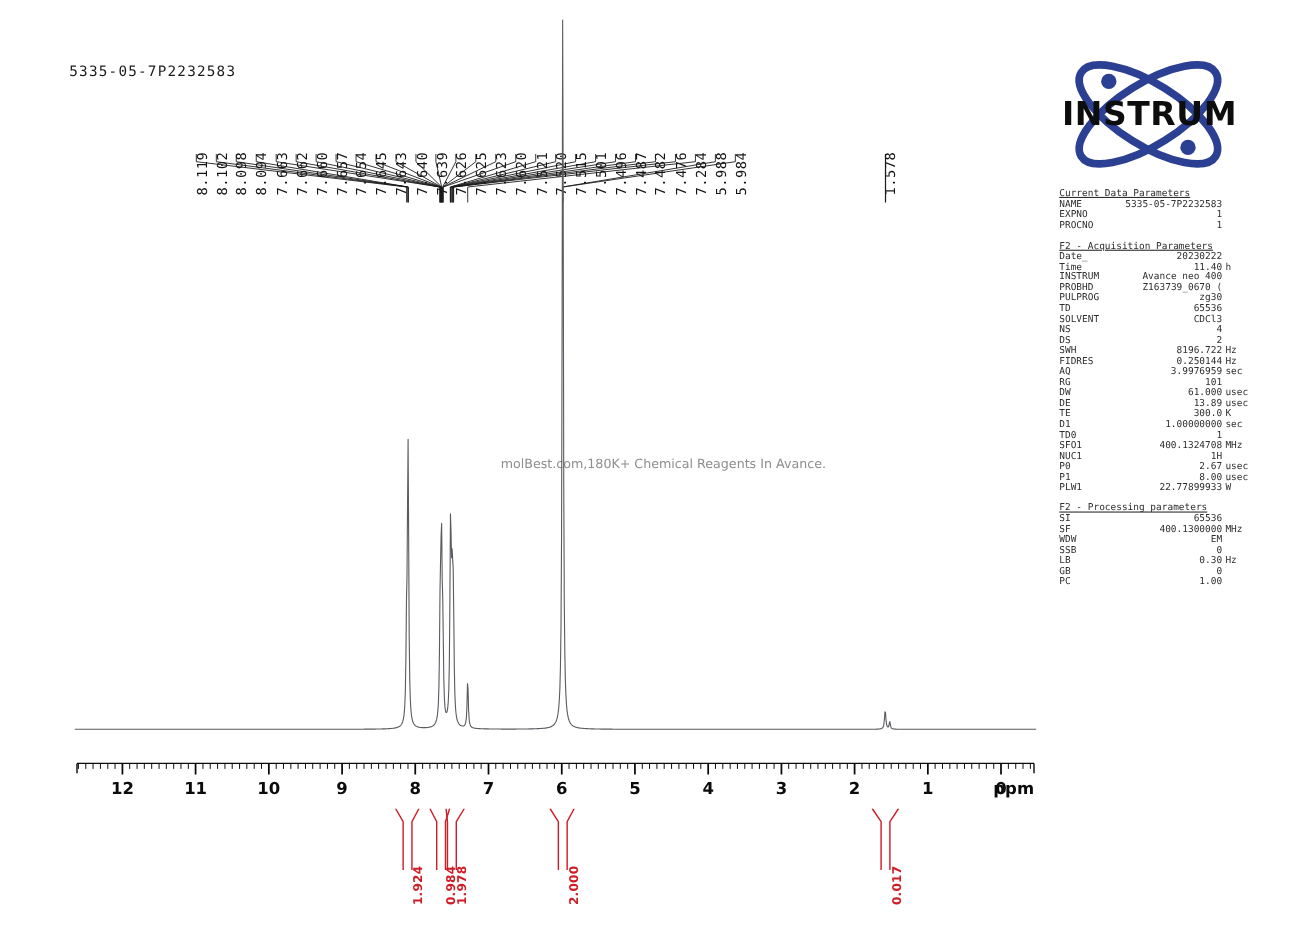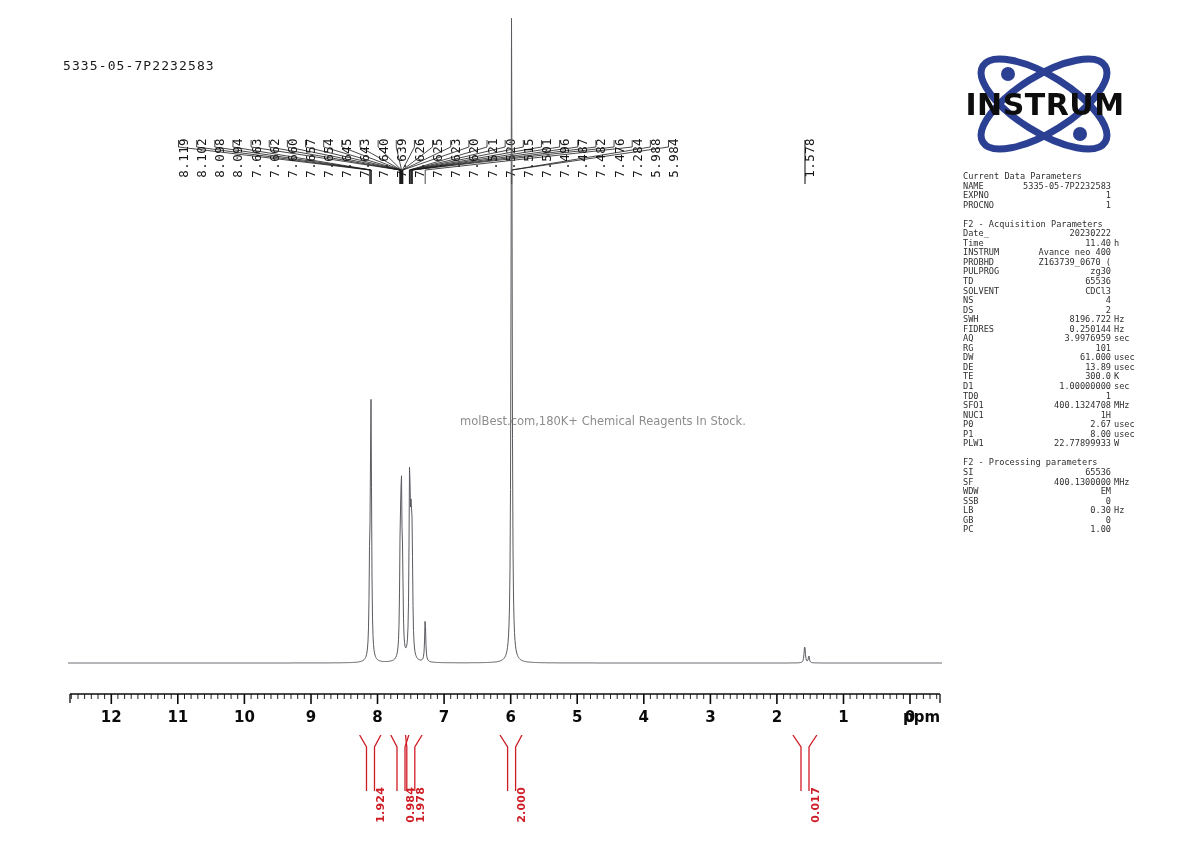--- a/index.html
+++ b/index.html
@@ -43,21 +43,21 @@
   }
 
   
   #param-block{
     position:absolute;left:963px;top:172px;width:180px;
     font-family:"DejaVu Sans Mono", monospace;
     font-size:8.6px;line-height:9.55px;color:#2f2f2f;
     white-space:pre;
   }
   .param-head{color:#2f2f2f;}
-  .param-row{display:block;height:9.55px;position:relative;}
+  .param-row{display:block;height:9.55px;position:relative;text-decoration:underline;}
   .param-key{position:absolute;left:0;}
   .param-val{position:absolute;left:0;width:148px;text-align:right;}
   .param-unit{position:absolute;left:151px;}
   .param-gap{display:block;height:9.55px;}
 
   
   #watermark{position:absolute;left:452px;top:338px;width:300px;height:64px;}
   #wm-hex{position:absolute;left:0px;top:0px;width:62px;height:62px;}
   #wm-text{
     position:absolute;left:64px;top:4px;
@@ -177,21 +177,21 @@
       <ellipse cx="86" cy="52" rx="72" ry="28" transform="rotate(32 86 52)"></ellipse>
       <ellipse cx="86" cy="52" rx="72" ry="28" transform="rotate(-32 86 52)"></ellipse>
     </g>
     <circle cx="50" cy="22" r="7" fill="#2b3f93"></circle>
     <circle cx="122" cy="82" r="7" fill="#2b3f93"></circle>
   </svg>
   <div id="bruker-wordmark">INSTRUM</div>
 
   <div id="param-block"><span class="param-row param-head">Current Data Parameters</span><span class="param-row"><span class="param-key">NAME</span><span class="param-val">5335-05-7P2232583</span></span><span class="param-row"><span class="param-key">EXPNO</span><span class="param-val">1</span></span><span class="param-row"><span class="param-key">PROCNO</span><span class="param-val">1</span></span><span class="param-gap"></span><span class="param-row param-head">F2 - Acquisition Parameters</span><span class="param-row"><span class="param-key">Date_</span><span class="param-val">20230222</span></span><span class="param-row"><span class="param-key">Time</span><span class="param-val">11.40</span><span class="param-unit">h</span></span><span class="param-row"><span class="param-key">INSTRUM</span><span class="param-val">Avance neo 400</span></span><span class="param-row"><span class="param-key">PROBHD</span><span class="param-val">Z163739_0670 (</span></span><span class="param-row"><span class="param-key">PULPROG</span><span class="param-val">zg30</span></span><span class="param-row"><span class="param-key">TD</span><span class="param-val">65536</span></span><span class="param-row"><span class="param-key">SOLVENT</span><span class="param-val">CDCl3</span></span><span class="param-row"><span class="param-key">NS</span><span class="param-val">4</span></span><span class="param-row"><span class="param-key">DS</span><span class="param-val">2</span></span><span class="param-row"><span class="param-key">SWH</span><span class="param-val">8196.722</span><span class="param-unit">Hz</span></span><span class="param-row"><span class="param-key">FIDRES</span><span class="param-val">0.250144</span><span class="param-unit">Hz</span></span><span class="param-row"><span class="param-key">AQ</span><span class="param-val">3.9976959</span><span class="param-unit">sec</span></span><span class="param-row"><span class="param-key">RG</span><span class="param-val">101</span></span><span class="param-row"><span class="param-key">DW</span><span class="param-val">61.000</span><span class="param-unit">usec</span></span><span class="param-row"><span class="param-key">DE</span><span class="param-val">13.89</span><span class="param-unit">usec</span></span><span class="param-row"><span class="param-key">TE</span><span class="param-val">300.0</span><span class="param-unit">K</span></span><span class="param-row"><span class="param-key">D1</span><span class="param-val">1.00000000</span><span class="param-unit">sec</span></span><span class="param-row"><span class="param-key">TD0</span><span class="param-val">1</span></span><span class="param-row"><span class="param-key">SFO1</span><span class="param-val">400.1324708</span><span class="param-unit">MHz</span></span><span class="param-row"><span class="param-key">NUC1</span><span class="param-val">1H</span></span><span class="param-row"><span class="param-key">P0</span><span class="param-val">2.67</span><span class="param-unit">usec</span></span><span class="param-row"><span class="param-key">P1</span><span class="param-val">8.00</span><span class="param-unit">usec</span></span><span class="param-row"><span class="param-key">PLW1</span><span class="param-val">22.77899933</span><span class="param-unit">W</span></span><span class="param-gap"></span><span class="param-row param-head">F2 - Processing parameters</span><span class="param-row"><span class="param-key">SI</span><span class="param-val">65536</span></span><span class="param-row"><span class="param-key">SF</span><span class="param-val">400.1300000</span><span class="param-unit">MHz</span></span><span class="param-row"><span class="param-key">WDW</span><span class="param-val">EM</span></span><span class="param-row"><span class="param-key">SSB</span><span class="param-val">0</span></span><span class="param-row"><span class="param-key">LB</span><span class="param-val">0.30</span><span class="param-unit">Hz</span></span><span class="param-row"><span class="param-key">GB</span><span class="param-val">0</span></span><span class="param-row"><span class="param-key">PC</span><span class="param-val">1.00</span></span></div>
 
-  <div id="wm-tagline">molBest.com,180K+ Chemical Reagents In Stock.</div>
+  <div id="wm-tagline">molBest.com,180K+ Chemical Reagents In Avance.</div>
 
   <svg id="spectrum-svg" viewBox="0 0 1190 842">
       <path d="M68.0 663.0 L68.5 663.0 L69.0 663.0 L69.5 663.0 L70.0 663.0 L70.5 663.0 L71.0 663.0 L71.5 663.0 L72.0 663.0 L72.5 663.0 L73.0 663.0 L73.5 663.0 L74.0 663.0 L74.5 663.0 L75.0 663.0 L75.5 663.0 L76.0 663.0 L76.5 663.0 L77.0 663.0 L77.5 663.0 L78.0 663.0 L78.5 663.0 L79.0 663.0 L79.5 663.0 L80.0 663.0 L80.5 663.0 L81.0 663.0 L81.5 663.0 L82.0 663.0 L82.5 663.0 L83.0 663.0 L83.5 663.0 L84.0 663.0 L84.5 663.0 L85.0 663.0 L85.5 663.0 L86.0 663.0 L86.5 663.0 L87.0 663.0 L87.5 663.0 L88.0 663.0 L88.5 663.0 L89.0 663.0 L89.5 663.0 L90.0 663.0 L90.5 663.0 L91.0 663.0 L91.5 663.0 L92.0 663.0 L92.5 663.0 L93.0 663.0 L93.5 663.0 L94.0 663.0 L94.5 663.0 L95.0 663.0 L95.5 663.0 L96.0 663.0 L96.5 663.0 L97.0 663.0 L97.5 663.0 L98.0 663.0 L98.5 663.0 L99.0 663.0 L99.5 663.0 L100.0 663.0 L100.5 663.0 L101.0 663.0 L101.5 663.0 L102.0 663.0 L102.5 663.0 L103.0 663.0 L103.5 663.0 L104.0 663.0 L104.5 663.0 L105.0 663.0 L105.5 663.0 L106.0 663.0 L106.5 663.0 L107.0 663.0 L107.5 663.0 L108.0 663.0 L108.5 663.0 L109.0 663.0 L109.5 663.0 L110.0 663.0 L110.5 663.0 L111.0 663.0 L111.5 663.0 L112.0 663.0 L112.5 663.0 L113.0 663.0 L113.5 663.0 L114.0 663.0 L114.5 663.0 L115.0 663.0 L115.5 663.0 L116.0 663.0 L116.5 663.0 L117.0 663.0 L117.5 663.0 L118.0 663.0 L118.5 663.0 L119.0 663.0 L119.5 663.0 L120.0 663.0 L120.5 663.0 L121.0 663.0 L121.5 663.0 L122.0 663.0 L122.5 663.0 L123.0 663.0 L123.5 663.0 L124.0 663.0 L124.5 663.0 L125.0 663.0 L125.5 663.0 L126.0 663.0 L126.5 663.0 L127.0 663.0 L127.5 663.0 L128.0 663.0 L128.5 663.0 L129.0 663.0 L129.5 663.0 L130.0 663.0 L130.5 663.0 L131.0 663.0 L131.5 663.0 L132.0 663.0 L132.5 663.0 L133.0 663.0 L133.5 663.0 L134.0 663.0 L134.5 663.0 L135.0 663.0 L135.5 663.0 L136.0 663.0 L136.5 663.0 L137.0 663.0 L137.5 663.0 L138.0 663.0 L138.5 663.0 L139.0 663.0 L139.5 663.0 L140.0 663.0 L140.5 663.0 L141.0 663.0 L141.5 663.0 L142.0 663.0 L142.5 663.0 L143.0 663.0 L143.5 663.0 L144.0 663.0 L144.5 663.0 L145.0 663.0 L145.5 663.0 L146.0 663.0 L146.5 663.0 L147.0 663.0 L147.5 663.0 L148.0 663.0 L148.5 663.0 L149.0 663.0 L149.5 663.0 L150.0 663.0 L150.5 663.0 L151.0 663.0 L151.5 663.0 L152.0 663.0 L152.5 663.0 L153.0 663.0 L153.5 663.0 L154.0 663.0 L154.5 663.0 L155.0 663.0 L155.5 663.0 L156.0 663.0 L156.5 663.0 L157.0 663.0 L157.5 663.0 L158.0 663.0 L158.5 663.0 L159.0 663.0 L159.5 663.0 L160.0 663.0 L160.5 663.0 L161.0 663.0 L161.5 663.0 L162.0 663.0 L162.5 663.0 L163.0 663.0 L163.5 663.0 L164.0 663.0 L164.5 663.0 L165.0 663.0 L165.5 663.0 L166.0 663.0 L166.5 663.0 L167.0 663.0 L167.5 663.0 L168.0 663.0 L168.5 663.0 L169.0 663.0 L169.5 663.0 L170.0 663.0 L170.5 663.0 L171.0 663.0 L171.5 663.0 L172.0 663.0 L172.5 663.0 L173.0 663.0 L173.5 663.0 L174.0 663.0 L174.5 663.0 L175.0 663.0 L175.5 663.0 L176.0 663.0 L176.5 663.0 L177.0 663.0 L177.5 663.0 L178.0 663.0 L178.5 663.0 L179.0 663.0 L179.5 663.0 L180.0 663.0 L180.5 663.0 L181.0 663.0 L181.5 663.0 L182.0 663.0 L182.5 663.0 L183.0 663.0 L183.5 663.0 L184.0 663.0 L184.5 663.0 L185.0 663.0 L185.5 663.0 L186.0 663.0 L186.5 663.0 L187.0 663.0 L187.5 663.0 L188.0 663.0 L188.5 663.0 L189.0 663.0 L189.5 663.0 L190.0 663.0 L190.5 663.0 L191.0 663.0 L191.5 663.0 L192.0 663.0 L192.5 663.0 L193.0 663.0 L193.5 663.0 L194.0 663.0 L194.5 663.0 L195.0 663.0 L195.5 663.0 L196.0 663.0 L196.5 663.0 L197.0 663.0 L197.5 663.0 L198.0 663.0 L198.5 663.0 L199.0 663.0 L199.5 663.0 L200.0 663.0 L200.5 663.0 L201.0 663.0 L201.5 663.0 L202.0 663.0 L202.5 663.0 L203.0 663.0 L203.5 663.0 L204.0 663.0 L204.5 663.0 L205.0 663.0 L205.5 663.0 L206.0 663.0 L206.5 663.0 L207.0 663.0 L207.5 663.0 L208.0 663.0 L208.5 663.0 L209.0 663.0 L209.5 663.0 L210.0 663.0 L210.5 663.0 L211.0 663.0 L211.5 663.0 L212.0 663.0 L212.5 663.0 L213.0 663.0 L213.5 663.0 L214.0 663.0 L214.5 663.0 L215.0 663.0 L215.5 663.0 L216.0 663.0 L216.5 663.0 L217.0 663.0 L217.5 663.0 L218.0 663.0 L218.5 663.0 L219.0 663.0 L219.5 663.0 L220.0 663.0 L220.5 663.0 L221.0 663.0 L221.5 663.0 L222.0 663.0 L222.5 663.0 L223.0 663.0 L223.5 663.0 L224.0 663.0 L224.5 663.0 L225.0 663.0 L225.5 663.0 L226.0 663.0 L226.5 663.0 L227.0 663.0 L227.5 663.0 L228.0 663.0 L228.5 663.0 L229.0 663.0 L229.5 663.0 L230.0 663.0 L230.5 663.0 L231.0 663.0 L231.5 663.0 L232.0 663.0 L232.5 663.0 L233.0 663.0 L233.5 663.0 L234.0 663.0 L234.5 663.0 L235.0 663.0 L235.5 663.0 L236.0 663.0 L236.5 663.0 L237.0 663.0 L237.5 663.0 L238.0 663.0 L238.5 663.0 L239.0 663.0 L239.5 663.0 L240.0 663.0 L240.5 663.0 L241.0 663.0 L241.5 663.0 L242.0 663.0 L242.5 663.0 L243.0 663.0 L243.5 663.0 L244.0 663.0 L244.5 663.0 L245.0 663.0 L245.5 663.0 L246.0 663.0 L246.5 663.0 L247.0 663.0 L247.5 663.0 L248.0 663.0 L248.5 663.0 L249.0 663.0 L249.5 663.0 L250.0 663.0 L250.5 663.0 L251.0 663.0 L251.5 663.0 L252.0 663.0 L252.5 663.0 L253.0 663.0 L253.5 663.0 L254.0 663.0 L254.5 663.0 L255.0 663.0 L255.5 663.0 L256.0 663.0 L256.5 663.0 L257.0 663.0 L257.5 663.0 L258.0 663.0 L258.5 663.0 L259.0 663.0 L259.5 663.0 L260.0 663.0 L260.5 663.0 L261.0 663.0 L261.5 663.0 L262.0 663.0 L262.5 663.0 L263.0 663.0 L263.5 663.0 L264.0 663.0 L264.5 663.0 L265.0 663.0 L265.5 663.0 L266.0 663.0 L266.5 663.0 L267.0 663.0 L267.5 663.0 L268.0 663.0 L268.5 663.0 L269.0 663.0 L269.5 663.0 L270.0 663.0 L270.5 663.0 L271.0 663.0 L271.5 663.0 L272.0 663.0 L272.5 663.0 L273.0 663.0 L273.5 663.0 L274.0 663.0 L274.5 663.0 L275.0 663.0 L275.5 663.0 L276.0 663.0 L276.5 663.0 L277.0 663.0 L277.5 663.0 L278.0 663.0 L278.5 663.0 L279.0 663.0 L279.5 663.0 L280.0 663.0 L280.5 663.0 L281.0 663.0 L281.5 663.0 L282.0 663.0 L282.5 663.0 L283.0 663.0 L283.5 663.0 L284.0 663.0 L284.5 663.0 L285.0 663.0 L285.5 663.0 L286.0 663.0 L286.5 663.0 L287.0 663.0 L287.5 663.0 L288.0 663.0 L288.5 663.0 L289.0 663.0 L289.5 663.0 L290.0 663.0 L290.5 663.0 L291.0 662.9 L291.5 662.9 L292.0 662.9 L292.5 662.9 L293.0 662.9 L293.5 662.9 L294.0 662.9 L294.5 662.9 L295.0 662.9 L295.5 662.9 L296.0 662.9 L296.5 662.9 L297.0 662.9 L297.5 662.9 L298.0 662.9 L298.5 662.9 L299.0 662.9 L299.5 662.9 L300.0 662.9 L300.5 662.9 L301.0 662.9 L301.5 662.9 L302.0 662.9 L302.5 662.9 L303.0 662.9 L303.5 662.9 L304.0 662.9 L304.5 662.9 L305.0 662.9 L305.5 662.9 L306.0 662.9 L306.5 662.9 L307.0 662.9 L307.5 662.9 L308.0 662.9 L308.5 662.9 L309.0 662.9 L309.5 662.9 L310.0 662.9 L310.5 662.9 L311.0 662.9 L311.5 662.9 L312.0 662.9 L312.5 662.9 L313.0 662.9 L313.5 662.9 L314.0 662.9 L314.5 662.9 L315.0 662.9 L315.5 662.9 L316.0 662.9 L316.5 662.9 L317.0 662.9 L317.5 662.9 L318.0 662.9 L318.5 662.9 L319.0 662.9 L319.5 662.9 L320.0 662.9 L320.5 662.9 L321.0 662.9 L321.5 662.9 L322.0 662.9 L322.5 662.9 L323.0 662.9 L323.5 662.9 L324.0 662.9 L324.5 662.9 L325.0 662.9 L325.5 662.9 L326.0 662.9 L326.5 662.9 L327.0 662.9 L327.5 662.9 L328.0 662.9 L328.5 662.9 L329.0 662.9 L329.5 662.9 L330.0 662.9 L330.5 662.9 L331.0 662.8 L331.5 662.8 L332.0 662.8 L332.5 662.8 L333.0 662.8 L333.5 662.8 L334.0 662.8 L334.5 662.8 L335.0 662.8 L335.5 662.8 L336.0 662.8 L336.5 662.8 L337.0 662.8 L337.5 662.8 L338.0 662.8 L338.5 662.8 L339.0 662.8 L339.5 662.8 L340.0 662.8 L340.5 662.8 L341.0 662.8 L341.5 662.8 L342.0 662.7 L342.5 662.7 L343.0 662.7 L343.5 662.7 L344.0 662.7 L344.5 662.7 L345.0 662.7 L345.5 662.7 L346.0 662.7 L346.5 662.7 L347.0 662.7 L347.5 662.6 L348.0 662.6 L348.5 662.6 L349.0 662.6 L349.5 662.6 L350.0 662.6 L350.5 662.6 L351.0 662.5 L351.5 662.5 L352.0 662.5 L352.5 662.5 L353.0 662.4 L353.5 662.4 L354.0 662.4 L354.5 662.3 L355.0 662.3 L355.5 662.3 L356.0 662.2 L356.5 662.2 L357.0 662.1 L357.5 662.1 L358.0 662.0 L358.5 661.9 L359.0 661.8 L359.5 661.7 L360.0 661.6 L360.5 661.5 L361.0 661.4 L361.5 661.2 L362.0 661.0 L362.5 660.8 L363.0 660.5 L363.5 660.1 L364.0 659.7 L364.5 659.1 L365.0 658.4 L365.5 657.5 L366.0 656.3 L366.5 654.6 L367.0 652.0 L367.5 648.0 L368.0 641.1 L368.5 627.9 L369.0 598.7 L369.5 546.7 L370.0 523.9 L370.5 457.8 L371.0 399.4 L371.5 487.2 L372.0 578.0 L372.5 617.8 L373.0 635.4 L373.5 644.5 L374.0 649.7 L374.5 652.9 L375.0 655.1 L375.5 656.6 L376.0 657.7 L376.5 658.5 L377.0 659.1 L377.5 659.6 L378.0 660.0 L378.5 660.3 L379.0 660.5 L379.5 660.7 L380.0 660.9 L380.5 661.0 L381.0 661.2 L381.5 661.3 L382.0 661.3 L382.5 661.4 L383.0 661.4 L383.5 661.5 L384.0 661.5 L384.5 661.5 L385.0 661.5 L385.5 661.5 L386.0 661.5 L386.5 661.5 L387.0 661.5 L387.5 661.5 L388.0 661.4 L388.5 661.4 L389.0 661.3 L389.5 661.2 L390.0 661.1 L390.5 661.0 L391.0 660.9 L391.5 660.8 L392.0 660.6 L392.5 660.4 L393.0 660.2 L393.5 659.9 L394.0 659.5 L394.5 659.1 L395.0 658.5 L395.5 657.8 L396.0 656.8 L396.5 655.5 L397.0 653.8 L397.5 651.1 L398.0 646.9 L398.5 639.6 L399.0 625.2 L399.5 592.9 L400.0 537.2 L400.5 510.1 L401.0 486.6 L401.5 475.8 L402.0 526.8 L402.5 544.0 L403.0 582.4 L403.5 618.6 L404.0 635.1 L404.5 642.6 L405.0 646.2 L405.5 647.7 L406.0 647.8 L406.5 646.6 L407.0 643.8 L407.5 638.2 L408.0 627.1 L408.5 602.9 L409.0 545.6 L409.5 467.2 L410.0 482.2 L410.5 507.0 L411.0 498.9 L411.5 508.1 L412.0 516.8 L412.5 556.7 L413.0 605.4 L413.5 630.4 L414.0 641.9 L414.5 648.0 L415.0 651.7 L415.5 654.1 L416.0 655.7 L416.5 656.9 L417.0 657.7 L417.5 658.4 L418.0 658.9 L418.5 659.3 L419.0 659.6 L419.5 659.8 L420.0 660.0 L420.5 660.0 L421.0 660.0 L421.5 659.9 L422.0 659.7 L422.5 659.2 L423.0 658.2 L423.5 656.3 L424.0 652.2 L424.5 641.9 L425.0 621.4 L425.5 626.5 L426.0 645.5 L426.5 653.9 L427.0 657.4 L427.5 659.1 L428.0 660.1 L428.5 660.7 L429.0 661.1 L429.5 661.4 L430.0 661.6 L430.5 661.7 L431.0 661.9 L431.5 662.0 L432.0 662.1 L432.5 662.1 L433.0 662.2 L433.5 662.2 L434.0 662.3 L434.5 662.3 L435.0 662.3 L435.5 662.4 L436.0 662.4 L436.5 662.4 L437.0 662.5 L437.5 662.5 L438.0 662.5 L438.5 662.5 L439.0 662.5 L439.5 662.5 L440.0 662.6 L440.5 662.6 L441.0 662.6 L441.5 662.6 L442.0 662.6 L442.5 662.6 L443.0 662.6 L443.5 662.6 L444.0 662.6 L444.5 662.7 L445.0 662.7 L445.5 662.7 L446.0 662.7 L446.5 662.7 L447.0 662.7 L447.5 662.7 L448.0 662.7 L448.5 662.7 L449.0 662.7 L449.5 662.7 L450.0 662.7 L450.5 662.7 L451.0 662.7 L451.5 662.7 L452.0 662.7 L452.5 662.7 L453.0 662.7 L453.5 662.7 L454.0 662.7 L454.5 662.7 L455.0 662.7 L455.5 662.8 L456.0 662.8 L456.5 662.8 L457.0 662.8 L457.5 662.8 L458.0 662.8 L458.5 662.8 L459.0 662.8 L459.5 662.8 L460.0 662.8 L460.5 662.8 L461.0 662.8 L461.5 662.8 L462.0 662.8 L462.5 662.8 L463.0 662.8 L463.5 662.8 L464.0 662.8 L464.5 662.8 L465.0 662.8 L465.5 662.8 L466.0 662.8 L466.5 662.8 L467.0 662.8 L467.5 662.8 L468.0 662.8 L468.5 662.8 L469.0 662.8 L469.5 662.8 L470.0 662.7 L470.5 662.7 L471.0 662.7 L471.5 662.7 L472.0 662.7 L472.5 662.7 L473.0 662.7 L473.5 662.7 L474.0 662.7 L474.5 662.7 L475.0 662.7 L475.5 662.7 L476.0 662.7 L476.5 662.7 L477.0 662.7 L477.5 662.7 L478.0 662.7 L478.5 662.7 L479.0 662.7 L479.5 662.7 L480.0 662.7 L480.5 662.7 L481.0 662.6 L481.5 662.6 L482.0 662.6 L482.5 662.6 L483.0 662.6 L483.5 662.6 L484.0 662.6 L484.5 662.6 L485.0 662.6 L485.5 662.5 L486.0 662.5 L486.5 662.5 L487.0 662.5 L487.5 662.5 L488.0 662.5 L488.5 662.4 L489.0 662.4 L489.5 662.4 L490.0 662.4 L490.5 662.3 L491.0 662.3 L491.5 662.3 L492.0 662.2 L492.5 662.2 L493.0 662.2 L493.5 662.1 L494.0 662.1 L494.5 662.0 L495.0 662.0 L495.5 661.9 L496.0 661.9 L496.5 661.8 L497.0 661.7 L497.5 661.6 L498.0 661.5 L498.5 661.4 L499.0 661.3 L499.5 661.1 L500.0 661.0 L500.5 660.8 L501.0 660.6 L501.5 660.3 L502.0 660.1 L502.5 659.7 L503.0 659.3 L503.5 658.9 L504.0 658.3 L504.5 657.7 L505.0 656.8 L505.5 655.8 L506.0 654.5 L506.5 652.8 L507.0 650.5 L507.5 647.3 L508.0 642.7 L508.5 635.9 L509.0 625.0 L509.5 606.1 L510.0 569.8 L510.5 489.4 L511.0 292.7 L511.5 18.2 L512.0 182.4 L512.5 438.3 L513.0 548.7 L513.5 596.0 L514.0 619.5 L514.5 632.6 L515.0 640.6 L515.5 645.9 L516.0 649.5 L516.5 652.0 L517.0 653.9 L517.5 655.4 L518.0 656.5 L518.5 657.4 L519.0 658.1 L519.5 658.7 L520.0 659.2 L520.5 659.6 L521.0 660.0 L521.5 660.3 L522.0 660.5 L522.5 660.7 L523.0 660.9 L523.5 661.1 L524.0 661.2 L524.5 661.4 L525.0 661.5 L525.5 661.6 L526.0 661.7 L526.5 661.8 L527.0 661.8 L527.5 661.9 L528.0 662.0 L528.5 662.0 L529.0 662.1 L529.5 662.1 L530.0 662.2 L530.5 662.2 L531.0 662.3 L531.5 662.3 L532.0 662.3 L532.5 662.4 L533.0 662.4 L533.5 662.4 L534.0 662.4 L534.5 662.5 L535.0 662.5 L535.5 662.5 L536.0 662.5 L536.5 662.5 L537.0 662.6 L537.5 662.6 L538.0 662.6 L538.5 662.6 L539.0 662.6 L539.5 662.6 L540.0 662.6 L540.5 662.7 L541.0 662.7 L541.5 662.7 L542.0 662.7 L542.5 662.7 L543.0 662.7 L543.5 662.7 L544.0 662.7 L544.5 662.7 L545.0 662.7 L545.5 662.7 L546.0 662.8 L546.5 662.8 L547.0 662.8 L547.5 662.8 L548.0 662.8 L548.5 662.8 L549.0 662.8 L549.5 662.8 L550.0 662.8 L550.5 662.8 L551.0 662.8 L551.5 662.8 L552.0 662.8 L552.5 662.8 L553.0 662.8 L553.5 662.8 L554.0 662.8 L554.5 662.8 L555.0 662.8 L555.5 662.8 L556.0 662.8 L556.5 662.8 L557.0 662.9 L557.5 662.9 L558.0 662.9 L558.5 662.9 L559.0 662.9 L559.5 662.9 L560.0 662.9 L560.5 662.9 L561.0 662.9 L561.5 662.9 L562.0 662.9 L562.5 662.9 L563.0 662.9 L563.5 662.9 L564.0 662.9 L564.5 662.9 L565.0 662.9 L565.5 662.9 L566.0 662.9 L566.5 662.9 L567.0 662.9 L567.5 662.9 L568.0 662.9 L568.5 662.9 L569.0 662.9 L569.5 662.9 L570.0 662.9 L570.5 662.9 L571.0 662.9 L571.5 662.9 L572.0 662.9 L572.5 662.9 L573.0 662.9 L573.5 662.9 L574.0 662.9 L574.5 662.9 L575.0 662.9 L575.5 662.9 L576.0 662.9 L576.5 662.9 L577.0 662.9 L577.5 662.9 L578.0 662.9 L578.5 662.9 L579.0 662.9 L579.5 662.9 L580.0 662.9 L580.5 662.9 L581.0 662.9 L581.5 662.9 L582.0 662.9 L582.5 662.9 L583.0 662.9 L583.5 662.9 L584.0 662.9 L584.5 662.9 L585.0 662.9 L585.5 662.9 L586.0 662.9 L586.5 662.9 L587.0 662.9 L587.5 662.9 L588.0 662.9 L588.5 662.9 L589.0 662.9 L589.5 662.9 L590.0 662.9 L590.5 662.9 L591.0 662.9 L591.5 662.9 L592.0 662.9 L592.5 662.9 L593.0 662.9 L593.5 662.9 L594.0 662.9 L594.5 662.9 L595.0 662.9 L595.5 663.0 L596.0 663.0 L596.5 663.0 L597.0 663.0 L597.5 663.0 L598.0 663.0 L598.5 663.0 L599.0 663.0 L599.5 663.0 L600.0 663.0 L600.5 663.0 L601.0 663.0 L601.5 663.0 L602.0 663.0 L602.5 663.0 L603.0 663.0 L603.5 663.0 L604.0 663.0 L604.5 663.0 L605.0 663.0 L605.5 663.0 L606.0 663.0 L606.5 663.0 L607.0 663.0 L607.5 663.0 L608.0 663.0 L608.5 663.0 L609.0 663.0 L609.5 663.0 L610.0 663.0 L610.5 663.0 L611.0 663.0 L611.5 663.0 L612.0 663.0 L612.5 663.0 L613.0 663.0 L613.5 663.0 L614.0 663.0 L614.5 663.0 L615.0 663.0 L615.5 663.0 L616.0 663.0 L616.5 663.0 L617.0 663.0 L617.5 663.0 L618.0 663.0 L618.5 663.0 L619.0 663.0 L619.5 663.0 L620.0 663.0 L620.5 663.0 L621.0 663.0 L621.5 663.0 L622.0 663.0 L622.5 663.0 L623.0 663.0 L623.5 663.0 L624.0 663.0 L624.5 663.0 L625.0 663.0 L625.5 663.0 L626.0 663.0 L626.5 663.0 L627.0 663.0 L627.5 663.0 L628.0 663.0 L628.5 663.0 L629.0 663.0 L629.5 663.0 L630.0 663.0 L630.5 663.0 L631.0 663.0 L631.5 663.0 L632.0 663.0 L632.5 663.0 L633.0 663.0 L633.5 663.0 L634.0 663.0 L634.5 663.0 L635.0 663.0 L635.5 663.0 L636.0 663.0 L636.5 663.0 L637.0 663.0 L637.5 663.0 L638.0 663.0 L638.5 663.0 L639.0 663.0 L639.5 663.0 L640.0 663.0 L640.5 663.0 L641.0 663.0 L641.5 663.0 L642.0 663.0 L642.5 663.0 L643.0 663.0 L643.5 663.0 L644.0 663.0 L644.5 663.0 L645.0 663.0 L645.5 663.0 L646.0 663.0 L646.5 663.0 L647.0 663.0 L647.5 663.0 L648.0 663.0 L648.5 663.0 L649.0 663.0 L649.5 663.0 L650.0 663.0 L650.5 663.0 L651.0 663.0 L651.5 663.0 L652.0 663.0 L652.5 663.0 L653.0 663.0 L653.5 663.0 L654.0 663.0 L654.5 663.0 L655.0 663.0 L655.5 663.0 L656.0 663.0 L656.5 663.0 L657.0 663.0 L657.5 663.0 L658.0 663.0 L658.5 663.0 L659.0 663.0 L659.5 663.0 L660.0 663.0 L660.5 663.0 L661.0 663.0 L661.5 663.0 L662.0 663.0 L662.5 663.0 L663.0 663.0 L663.5 663.0 L664.0 663.0 L664.5 663.0 L665.0 663.0 L665.5 663.0 L666.0 663.0 L666.5 663.0 L667.0 663.0 L667.5 663.0 L668.0 663.0 L668.5 663.0 L669.0 663.0 L669.5 663.0 L670.0 663.0 L670.5 663.0 L671.0 663.0 L671.5 663.0 L672.0 663.0 L672.5 663.0 L673.0 663.0 L673.5 663.0 L674.0 663.0 L674.5 663.0 L675.0 663.0 L675.5 663.0 L676.0 663.0 L676.5 663.0 L677.0 663.0 L677.5 663.0 L678.0 663.0 L678.5 663.0 L679.0 663.0 L679.5 663.0 L680.0 663.0 L680.5 663.0 L681.0 663.0 L681.5 663.0 L682.0 663.0 L682.5 663.0 L683.0 663.0 L683.5 663.0 L684.0 663.0 L684.5 663.0 L685.0 663.0 L685.5 663.0 L686.0 663.0 L686.5 663.0 L687.0 663.0 L687.5 663.0 L688.0 663.0 L688.5 663.0 L689.0 663.0 L689.5 663.0 L690.0 663.0 L690.5 663.0 L691.0 663.0 L691.5 663.0 L692.0 663.0 L692.5 663.0 L693.0 663.0 L693.5 663.0 L694.0 663.0 L694.5 663.0 L695.0 663.0 L695.5 663.0 L696.0 663.0 L696.5 663.0 L697.0 663.0 L697.5 663.0 L698.0 663.0 L698.5 663.0 L699.0 663.0 L699.5 663.0 L700.0 663.0 L700.5 663.0 L701.0 663.0 L701.5 663.0 L702.0 663.0 L702.5 663.0 L703.0 663.0 L703.5 663.0 L704.0 663.0 L704.5 663.0 L705.0 663.0 L705.5 663.0 L706.0 663.0 L706.5 663.0 L707.0 663.0 L707.5 663.0 L708.0 663.0 L708.5 663.0 L709.0 663.0 L709.5 663.0 L710.0 663.0 L710.5 663.0 L711.0 663.0 L711.5 663.0 L712.0 663.0 L712.5 663.0 L713.0 663.0 L713.5 663.0 L714.0 663.0 L714.5 663.0 L715.0 663.0 L715.5 663.0 L716.0 663.0 L716.5 663.0 L717.0 663.0 L717.5 663.0 L718.0 663.0 L718.5 663.0 L719.0 663.0 L719.5 663.0 L720.0 663.0 L720.5 663.0 L721.0 663.0 L721.5 663.0 L722.0 663.0 L722.5 663.0 L723.0 663.0 L723.5 663.0 L724.0 663.0 L724.5 663.0 L725.0 663.0 L725.5 663.0 L726.0 663.0 L726.5 663.0 L727.0 663.0 L727.5 663.0 L728.0 663.0 L728.5 663.0 L729.0 663.0 L729.5 663.0 L730.0 663.0 L730.5 663.0 L731.0 663.0 L731.5 663.0 L732.0 663.0 L732.5 663.0 L733.0 663.0 L733.5 663.0 L734.0 663.0 L734.5 663.0 L735.0 663.0 L735.5 663.0 L736.0 663.0 L736.5 663.0 L737.0 663.0 L737.5 663.0 L738.0 663.0 L738.5 663.0 L739.0 663.0 L739.5 663.0 L740.0 663.0 L740.5 663.0 L741.0 663.0 L741.5 663.0 L742.0 663.0 L742.5 663.0 L743.0 663.0 L743.5 663.0 L744.0 663.0 L744.5 663.0 L745.0 663.0 L745.5 663.0 L746.0 663.0 L746.5 663.0 L747.0 663.0 L747.5 663.0 L748.0 663.0 L748.5 663.0 L749.0 663.0 L749.5 663.0 L750.0 663.0 L750.5 663.0 L751.0 663.0 L751.5 663.0 L752.0 663.0 L752.5 663.0 L753.0 663.0 L753.5 663.0 L754.0 663.0 L754.5 663.0 L755.0 663.0 L755.5 663.0 L756.0 663.0 L756.5 663.0 L757.0 663.0 L757.5 663.0 L758.0 663.0 L758.5 663.0 L759.0 663.0 L759.5 663.0 L760.0 663.0 L760.5 663.0 L761.0 663.0 L761.5 663.0 L762.0 663.0 L762.5 663.0 L763.0 663.0 L763.5 663.0 L764.0 663.0 L764.5 663.0 L765.0 663.0 L765.5 663.0 L766.0 663.0 L766.5 663.0 L767.0 663.0 L767.5 663.0 L768.0 663.0 L768.5 663.0 L769.0 663.0 L769.5 663.0 L770.0 663.0 L770.5 663.0 L771.0 663.0 L771.5 663.0 L772.0 663.0 L772.5 663.0 L773.0 663.0 L773.5 663.0 L774.0 663.0 L774.5 663.0 L775.0 663.0 L775.5 663.0 L776.0 663.0 L776.5 663.0 L777.0 663.0 L777.5 663.0 L778.0 663.0 L778.5 663.0 L779.0 663.0 L779.5 663.0 L780.0 663.0 L780.5 663.0 L781.0 663.0 L781.5 663.0 L782.0 663.0 L782.5 663.0 L783.0 663.0 L783.5 663.0 L784.0 663.0 L784.5 663.0 L785.0 663.0 L785.5 663.0 L786.0 663.0 L786.5 663.0 L787.0 663.0 L787.5 663.0 L788.0 663.0 L788.5 663.0 L789.0 663.0 L789.5 663.0 L790.0 663.0 L790.5 662.9 L791.0 662.9 L791.5 662.9 L792.0 662.9 L792.5 662.9 L793.0 662.9 L793.5 662.9 L794.0 662.9 L794.5 662.9 L795.0 662.9 L795.5 662.9 L796.0 662.9 L796.5 662.9 L797.0 662.8 L797.5 662.8 L798.0 662.8 L798.5 662.8 L799.0 662.7 L799.5 662.7 L800.0 662.6 L800.5 662.5 L801.0 662.4 L801.5 662.2 L802.0 661.9 L802.5 661.5 L803.0 660.5 L803.5 658.6 L804.0 653.8 L804.5 647.1 L805.0 647.8 L805.5 654.4 L806.0 658.6 L806.5 660.3 L807.0 660.9 L807.5 660.8 L808.0 659.9 L808.5 657.3 L809.0 656.0 L809.5 659.3 L810.0 661.1 L810.5 661.9 L811.0 662.3 L811.5 662.5 L812.0 662.6 L812.5 662.7 L813.0 662.7 L813.5 662.8 L814.0 662.8 L814.5 662.8 L815.0 662.9 L815.5 662.9 L816.0 662.9 L816.5 662.9 L817.0 662.9 L817.5 662.9 L818.0 662.9 L818.5 662.9 L819.0 662.9 L819.5 662.9 L820.0 662.9 L820.5 662.9 L821.0 662.9 L821.5 663.0 L822.0 663.0 L822.5 663.0 L823.0 663.0 L823.5 663.0 L824.0 663.0 L824.5 663.0 L825.0 663.0 L825.5 663.0 L826.0 663.0 L826.5 663.0 L827.0 663.0 L827.5 663.0 L828.0 663.0 L828.5 663.0 L829.0 663.0 L829.5 663.0 L830.0 663.0 L830.5 663.0 L831.0 663.0 L831.5 663.0 L832.0 663.0 L832.5 663.0 L833.0 663.0 L833.5 663.0 L834.0 663.0 L834.5 663.0 L835.0 663.0 L835.5 663.0 L836.0 663.0 L836.5 663.0 L837.0 663.0 L837.5 663.0 L838.0 663.0 L838.5 663.0 L839.0 663.0 L839.5 663.0 L840.0 663.0 L840.5 663.0 L841.0 663.0 L841.5 663.0 L842.0 663.0 L842.5 663.0 L843.0 663.0 L843.5 663.0 L844.0 663.0 L844.5 663.0 L845.0 663.0 L845.5 663.0 L846.0 663.0 L846.5 663.0 L847.0 663.0 L847.5 663.0 L848.0 663.0 L848.5 663.0 L849.0 663.0 L849.5 663.0 L850.0 663.0 L850.5 663.0 L851.0 663.0 L851.5 663.0 L852.0 663.0 L852.5 663.0 L853.0 663.0 L853.5 663.0 L854.0 663.0 L854.5 663.0 L855.0 663.0 L855.5 663.0 L856.0 663.0 L856.5 663.0 L857.0 663.0 L857.5 663.0 L858.0 663.0 L858.5 663.0 L859.0 663.0 L859.5 663.0 L860.0 663.0 L860.5 663.0 L861.0 663.0 L861.5 663.0 L862.0 663.0 L862.5 663.0 L863.0 663.0 L863.5 663.0 L864.0 663.0 L864.5 663.0 L865.0 663.0 L865.5 663.0 L866.0 663.0 L866.5 663.0 L867.0 663.0 L867.5 663.0 L868.0 663.0 L868.5 663.0 L869.0 663.0 L869.5 663.0 L870.0 663.0 L870.5 663.0 L871.0 663.0 L871.5 663.0 L872.0 663.0 L872.5 663.0 L873.0 663.0 L873.5 663.0 L874.0 663.0 L874.5 663.0 L875.0 663.0 L875.5 663.0 L876.0 663.0 L876.5 663.0 L877.0 663.0 L877.5 663.0 L878.0 663.0 L878.5 663.0 L879.0 663.0 L879.5 663.0 L880.0 663.0 L880.5 663.0 L881.0 663.0 L881.5 663.0 L882.0 663.0 L882.5 663.0 L883.0 663.0 L883.5 663.0 L884.0 663.0 L884.5 663.0 L885.0 663.0 L885.5 663.0 L886.0 663.0 L886.5 663.0 L887.0 663.0 L887.5 663.0 L888.0 663.0 L888.5 663.0 L889.0 663.0 L889.5 663.0 L890.0 663.0 L890.5 663.0 L891.0 663.0 L891.5 663.0 L892.0 663.0 L892.5 663.0 L893.0 663.0 L893.5 663.0 L894.0 663.0 L894.5 663.0 L895.0 663.0 L895.5 663.0 L896.0 663.0 L896.5 663.0 L897.0 663.0 L897.5 663.0 L898.0 663.0 L898.5 663.0 L899.0 663.0 L899.5 663.0 L900.0 663.0 L900.5 663.0 L901.0 663.0 L901.5 663.0 L902.0 663.0 L902.5 663.0 L903.0 663.0 L903.5 663.0 L904.0 663.0 L904.5 663.0 L905.0 663.0 L905.5 663.0 L906.0 663.0 L906.5 663.0 L907.0 663.0 L907.5 663.0 L908.0 663.0 L908.5 663.0 L909.0 663.0 L909.5 663.0 L910.0 663.0 L910.5 663.0 L911.0 663.0 L911.5 663.0 L912.0 663.0 L912.5 663.0 L913.0 663.0 L913.5 663.0 L914.0 663.0 L914.5 663.0 L915.0 663.0 L915.5 663.0 L916.0 663.0 L916.5 663.0 L917.0 663.0 L917.5 663.0 L918.0 663.0 L918.5 663.0 L919.0 663.0 L919.5 663.0 L920.0 663.0 L920.5 663.0 L921.0 663.0 L921.5 663.0 L922.0 663.0 L922.5 663.0 L923.0 663.0 L923.5 663.0 L924.0 663.0 L924.5 663.0 L925.0 663.0 L925.5 663.0 L926.0 663.0 L926.5 663.0 L927.0 663.0 L927.5 663.0 L928.0 663.0 L928.5 663.0 L929.0 663.0 L929.5 663.0 L930.0 663.0 L930.5 663.0 L931.0 663.0 L931.5 663.0 L932.0 663.0 L932.5 663.0 L933.0 663.0 L933.5 663.0 L934.0 663.0 L934.5 663.0 L935.0 663.0 L935.5 663.0 L936.0 663.0 L936.5 663.0 L937.0 663.0 L937.5 663.0 L938.0 663.0 L938.5 663.0 L939.0 663.0 L939.5 663.0 L940.0 663.0 L940.5 663.0 L941.0 663.0 L941.5 663.0 L942.0 663.0 " fill="none" stroke="#5a5a60" stroke-width="1" stroke-linejoin="round"></path>
     </svg>
 
   <div id="axis-layer">
     <svg id="axis-svg" width="960" height="20">
         <line x1="70" y1="6" x2="940" y2="6" stroke="#0b0b0b" stroke-width="1.3"></line>
         <line x1="70" y1="6" x2="70" y2="15" stroke="#0b0b0b" stroke-width="1.3"></line>
         <line x1="940" y1="6" x2="940" y2="15" stroke="#0b0b0b" stroke-width="1.3"></line>

